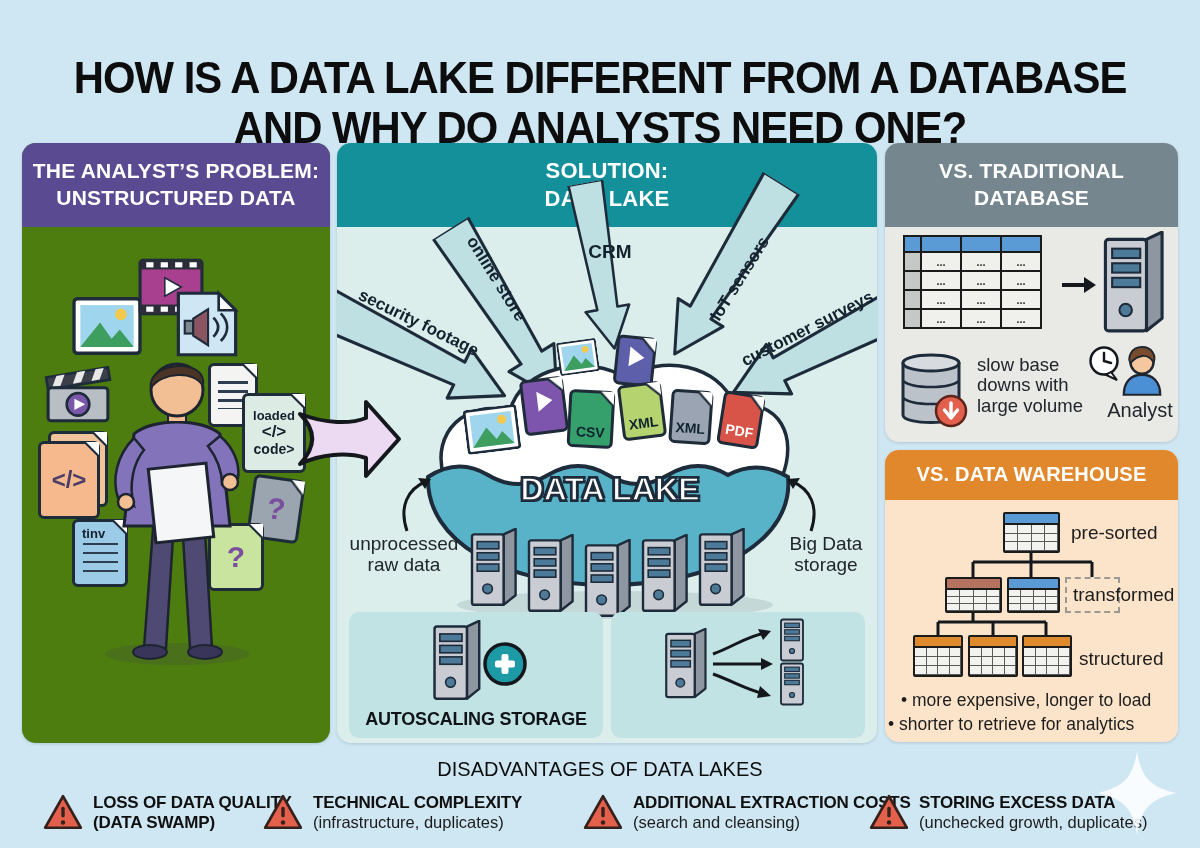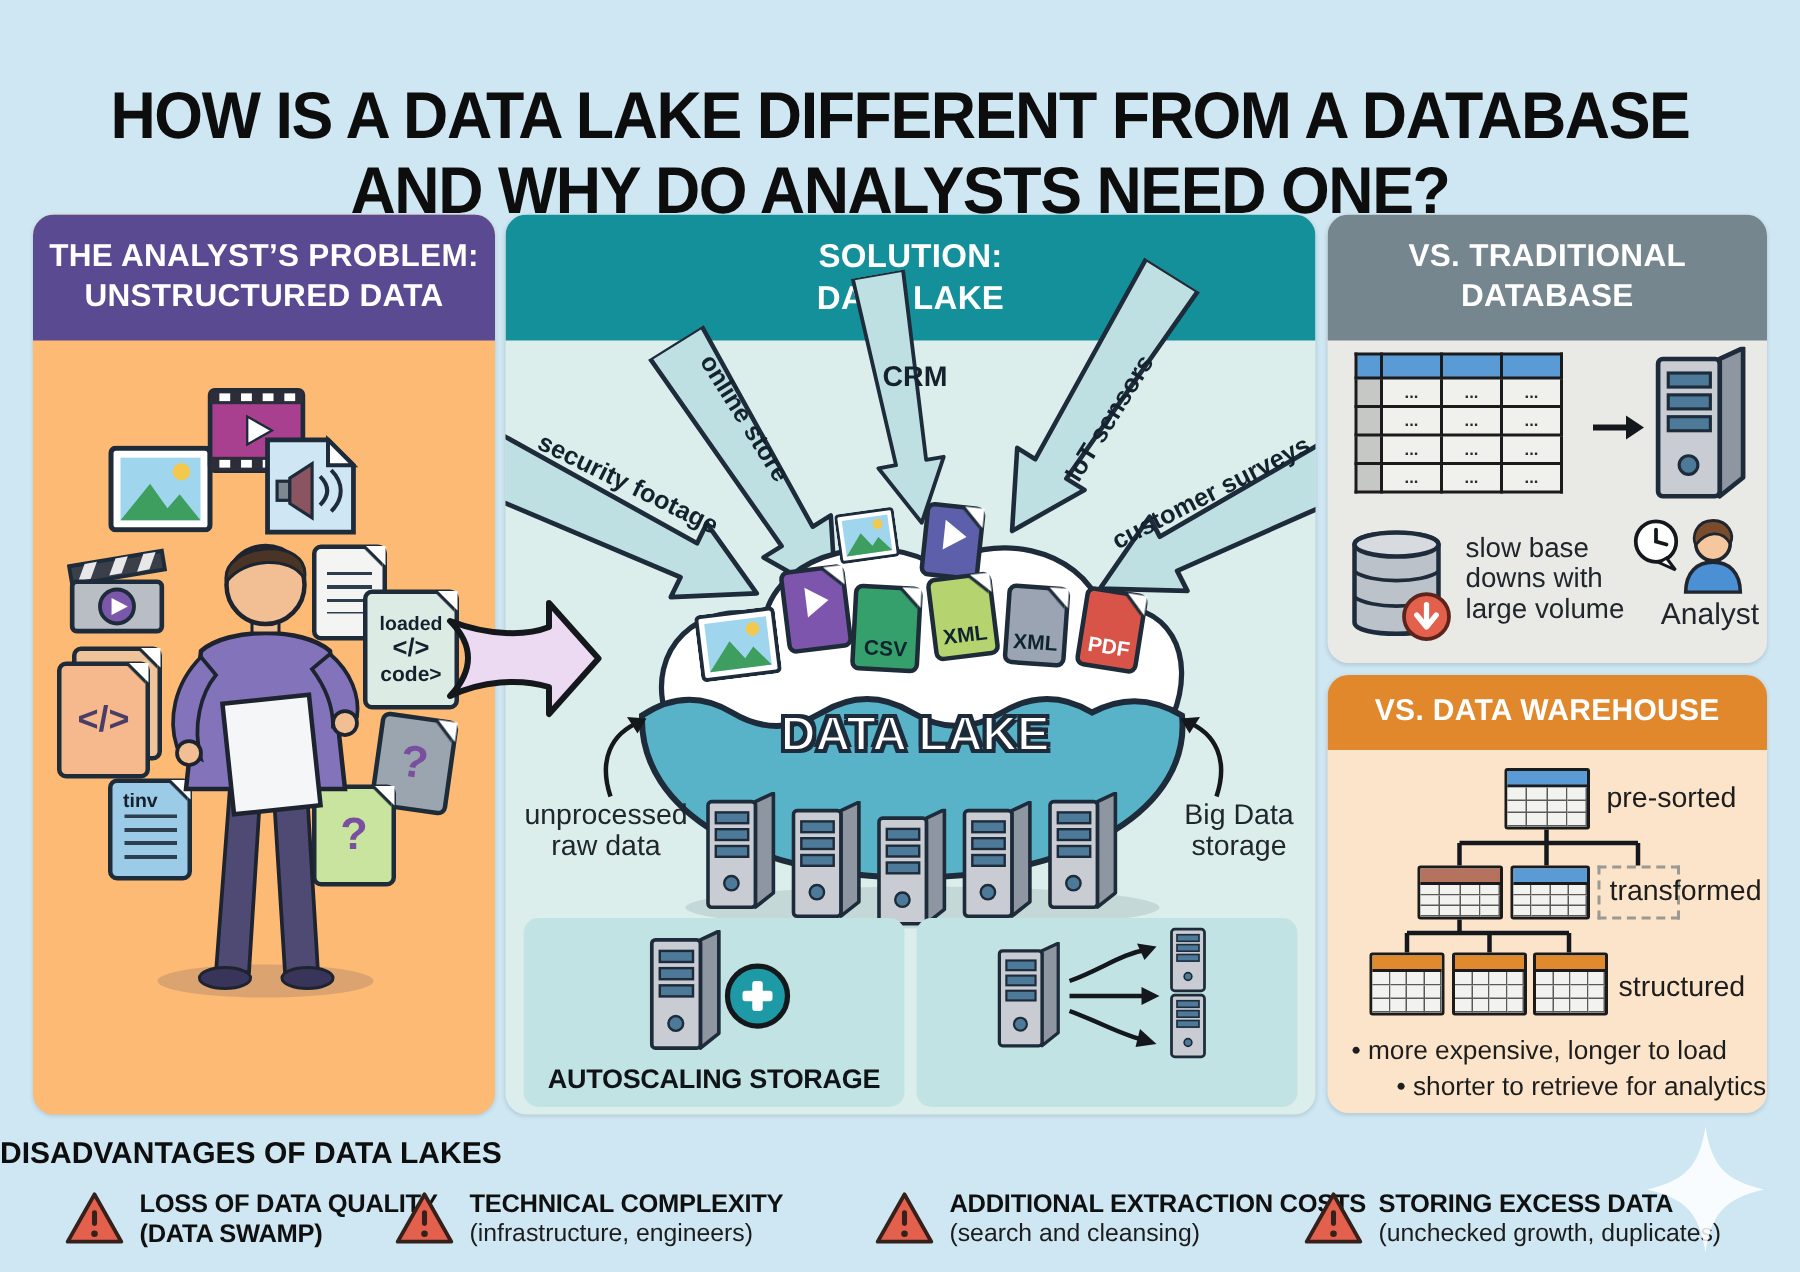--- a/index.html
+++ b/index.html
@@ -46,21 +46,21 @@
   .mt-head{height:9px;border-bottom:2px solid #1b1b1b;}
   .mt-grid{display:grid;grid-template-columns:repeat(4,1fr);height:calc(100% - 11px);}
   .mt-grid span{border-right:1.5px solid #5a5a5a;border-bottom:1.5px solid #5a5a5a;background:#f2f2ee;}
   .dashed-box{position:absolute;border:2.5px dashed #9a9a93;box-sizing:border-box;}
   .wh-label{position:absolute;font-size:19px;color:#1d1d1d;}
   .wh-bullet{position:absolute;font-size:17.5px;color:#1d1d1d;width:268px;}
   
   .dis-item{position:absolute;display:flex;gap:9px;align-items:flex-start;}
   .dis-title{font-size:17px;font-weight:800;color:#101010;line-height:1.18;letter-spacing:-.2px;}
   .dis-sub{font-size:16.5px;color:#1c1c1c;line-height:1.15;}
-  .dis-heading{position:absolute;width:1200px;text-align:left;font-size:20px;font-weight:700;color:#0e0e0e;letter-spacing:0;}
+  .dis-heading{position:absolute;width:1200px;text-align:center;font-size:20px;font-weight:400;color:#0e0e0e;letter-spacing:0;}
 </style>
 </head>
 <body>
 
 <div id="canvas">
 
   <svg width="0" height="0" style="position:absolute">
     <defs>
       <symbol id="imgicon" viewBox="0 0 60 50">
         <rect x="1.5" y="1.5" width="57" height="47" rx="3" fill="#fff" stroke="#1d2b3a" stroke-width="3"></rect>
@@ -103,21 +103,21 @@
         <circle cx="20" cy="28" r="2.1" fill="#35201c"></circle>
       </symbol>
     </defs>
   </svg>
 
   <h1 class="main-title">
     <div>HOW IS A DATA LAKE DIFFERENT FROM A DATABASE</div>
     <div>AND WHY DO ANALYSTS NEED ONE?</div>
   </h1>
 
-  <div class="panel" style="left:22px;top:143px;width:308px;height:600px;background:#fdba74;">
+  <div class="panel" style="left:22px;top:143px;width:308px;height:600px;background:#4d7c0f;">
     <div class="panel-header" style="height:84px;background:#5a4a91;font-size:21px;">
       <div>THE ANALYST’S PROBLEM:</div>
       <div>UNSTRUCTURED DATA</div>
     </div>
     <div class="panel-body" style="height:516px;">
 
       <svg class="abs" style="left:50px;top:70px;" width="70" height="58" viewBox="0 0 60 50">
           <use href="#imgicon"></use>
         </svg>
 
@@ -519,42 +519,42 @@
             <span></span>
             <span></span>
             <span></span>
             <span></span>
             <span></span>
           </div>
       </div>
       <div class="wh-label" style="left:194px;top:148px;">structured</div>
 
       <div class="wh-bullet" style="left:16px;top:190px;">• more expensive, longer to load</div>
-      <div class="wh-bullet" style="left:3px;top:214px;margin-left:43px;">• shorter to retrieve for analytics</div>
+      <div class="wh-bullet" style="left:3px;top:214px;">• shorter to retrieve for analytics</div>
     </div>
   </div>
 
   <div class="dis-heading" style="top:758px;">DISADVANTAGES OF DATA LAKES</div>
 
   <div class="dis-item" style="left:42px;top:793px;">
     <svg width="42" height="38" viewBox="0 0 40 36">
         <use href="#warntri"></use>
       </svg>
     <div>
       <div class="dis-title">LOSS OF DATA QUALITY</div>
       <div class="dis-title">(DATA SWAMP)</div>
     </div>
   </div>
   <div class="dis-item" style="left:262px;top:793px;">
     <svg width="42" height="38" viewBox="0 0 40 36">
         <use href="#warntri"></use>
       </svg>
     <div>
       <div class="dis-title">TECHNICAL COMPLEXITY</div>
-      <div class="dis-sub">(infrastructure, engineers)</div>
+      <div class="dis-sub">(infrastructure, duplicates)</div>
     </div>
   </div>
   <div class="dis-item" style="left:582px;top:793px;">
     <svg width="42" height="38" viewBox="0 0 40 36">
         <use href="#warntri"></use>
       </svg>
     <div>
       <div class="dis-title">ADDITIONAL EXTRACTION COSTS</div>
       <div class="dis-sub">(search and cleansing)</div>
     </div>

